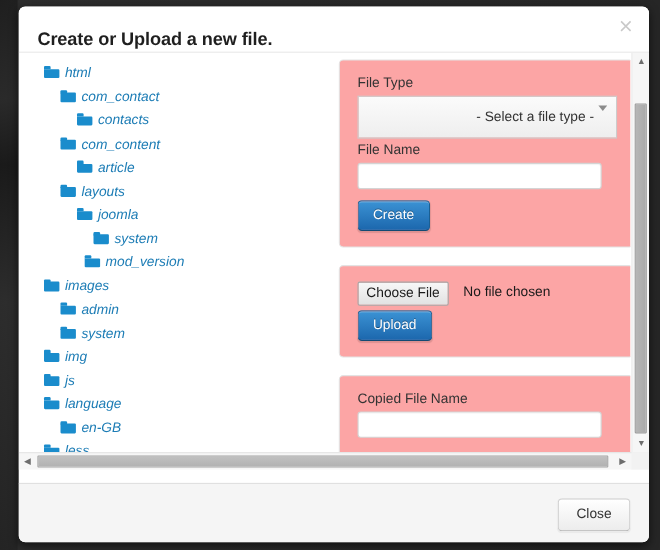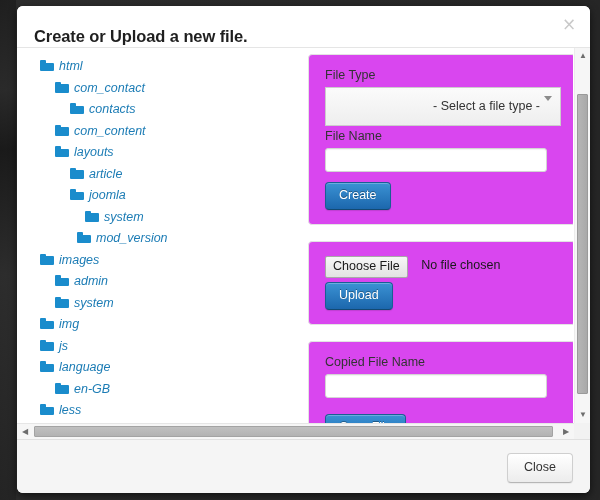--- a/index.html
+++ b/index.html
@@ -139,21 +139,21 @@
   
   .panels {
     position: absolute;
     left: 291px;
     top: 6px;
     width: 268px;
   }
   .panel {
     border: 1px solid #e3e3e3;
     border-radius: 4px;
-    background: #d946ef;
+    background: #fca5a5;
     box-sizing: border-box;
     padding: 10px 16px 14px 16px;
     margin-bottom: 16px;
   }
   .panel-label {
     font-size: 12.5px;
     color: #333;
     margin: 2px 0 4px 0;
     line-height: 16px;
   }
@@ -332,20 +332,21 @@
   }
 
   
   .modal-footer {
     flex: 0 0 54px;
     height: 54px;
     background: #f5f5f5;
     border-top: 1px solid #e0e0e0;
     position: relative;
     box-sizing: border-box;
+    margin-top: 12px;
   }
   .modal-footer .btn-default {
     position: absolute;
     right: 17px;
     top: 13px;
   }
 </style>
 </head>
 <body>
 
@@ -362,22 +363,22 @@
 
   <div class="modal-body">
 
     <div class="body-scroll-area">
 
       <div class="tree" id="tree-root">
           <div class="tree-item" style="padding-left: 23px;"><span class="folder-icon"></span><span class="tree-label">html</span></div>
           <div class="tree-item" style="padding-left: 38px;"><span class="folder-icon"></span><span class="tree-label">com_contact</span></div>
           <div class="tree-item" style="padding-left: 53px;"><span class="folder-icon"></span><span class="tree-label">contacts</span></div>
           <div class="tree-item" style="padding-left: 38px;"><span class="folder-icon"></span><span class="tree-label">com_content</span></div>
+          <div class="tree-item" style="padding-left: 53px;"><span class="folder-icon"></span><span class="tree-label">article</span></div>
           <div class="tree-item" style="padding-left: 38px;"><span class="folder-icon"></span><span class="tree-label">layouts</span></div>
-          <div class="tree-item" style="padding-left: 53px;"><span class="folder-icon"></span><span class="tree-label">article</span></div>
           <div class="tree-item" style="padding-left: 53px;"><span class="folder-icon"></span><span class="tree-label">joomla</span></div>
           <div class="tree-item" style="padding-left: 68px;"><span class="folder-icon"></span><span class="tree-label">system</span></div>
           <div class="tree-item" style="padding-left: 60px;"><span class="folder-icon"></span><span class="tree-label">mod_version</span></div>
           <div class="tree-item" style="padding-left: 23px;"><span class="folder-icon"></span><span class="tree-label">images</span></div>
           <div class="tree-item" style="padding-left: 38px;"><span class="folder-icon"></span><span class="tree-label">admin</span></div>
           <div class="tree-item" style="padding-left: 38px;"><span class="folder-icon"></span><span class="tree-label">system</span></div>
           <div class="tree-item" style="padding-left: 23px;"><span class="folder-icon"></span><span class="tree-label">img</span></div>
           <div class="tree-item" style="padding-left: 23px;"><span class="folder-icon"></span><span class="tree-label">js</span></div>
           <div class="tree-item" style="padding-left: 23px;"><span class="folder-icon"></span><span class="tree-label">language</span></div>
           <div class="tree-item" style="padding-left: 38px;"><span class="folder-icon"></span><span class="tree-label">en-GB</span></div>

